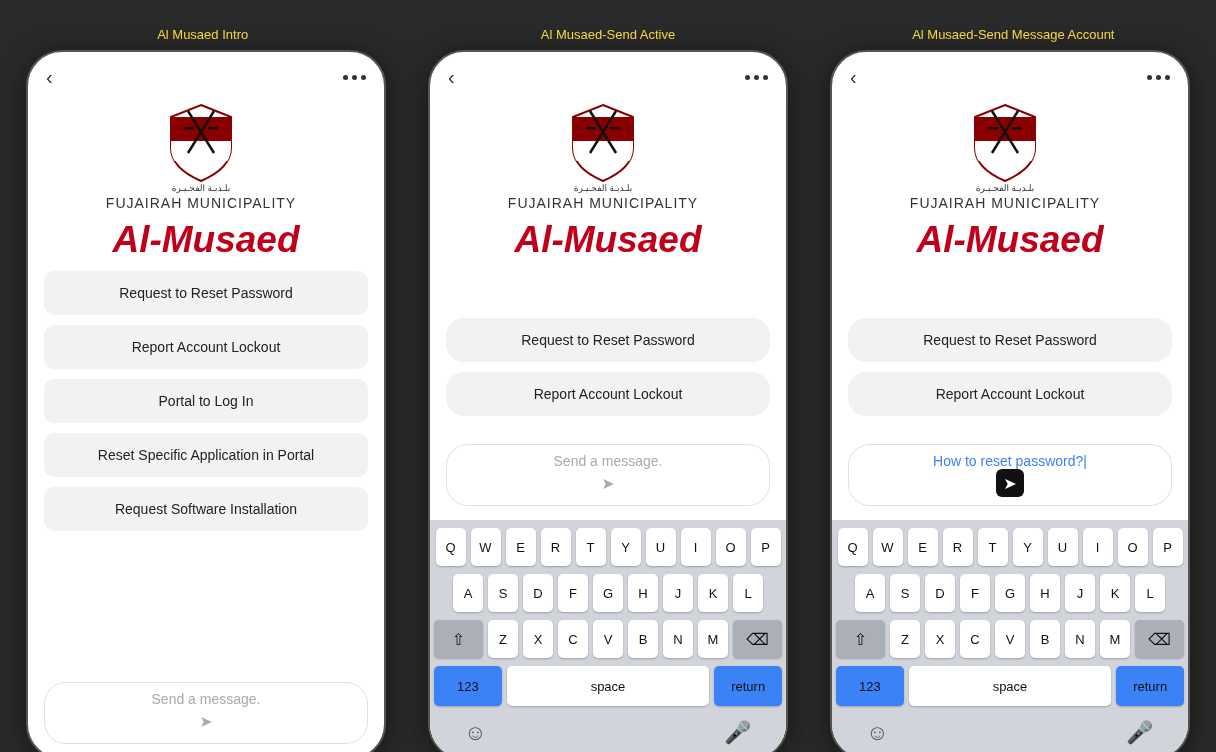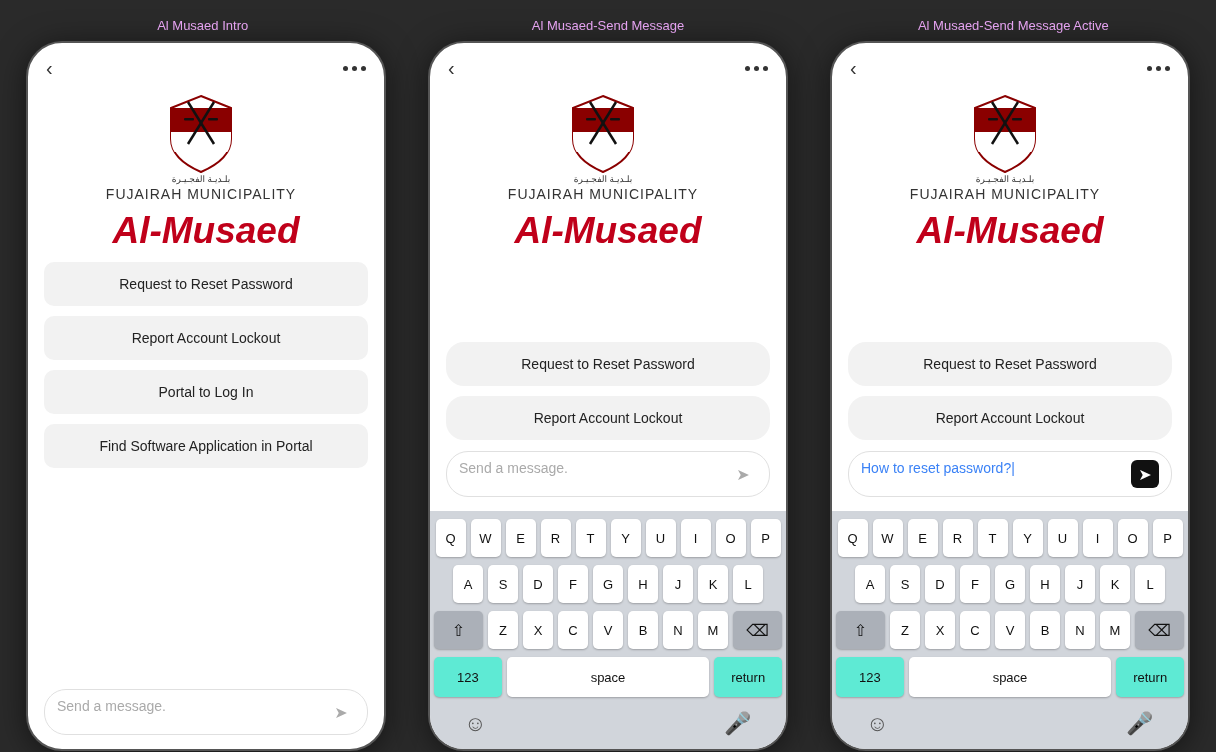--- a/index.html
+++ b/index.html
@@ -10,22 +10,22 @@
       width: 1216px;
       height: 752px;
       display: flex;
       flex-direction: column;
       overflow: hidden;
     }
 
     .top-labels {
       display: flex;
       flex-direction: row;
-      padding: 18px 0 8px 0;
-      color: #f0abfc;
+      padding: 27px 0 8px 0;
+      color: #fde047;
       font-size: 13px;
     }
 
     .top-label {
       flex: 1;
       text-align: center;
     }
 
     .screens-row {
       display: flex;
@@ -134,25 +134,25 @@
       font-size: 14px;
       color: #222;
       text-align: center;
       cursor: pointer;
       width: 100%;
     }
 
     
     .message-bar {
       display: flex;
-      flex-direction: row;
-      align-items: flex-start;
+      flex-direction: column;
+      align-items: center;
       border: 1px solid #e0e0e0;
       border-radius: 22px;
-      margin: 3px 16px 14px 16px;
+      margin: 20px 16px 14px 16px;
       padding: 8px 12px;
       background: #fff;
       flex-shrink: 0;
     }
 
     .message-input-text {
       flex: 1;
       font-size: 14px;
       color: #aaa;
       border: none;
@@ -227,21 +227,21 @@
       align-items: center;
       justify-content: center;
       font-size: 13px;
       color: #111;
       cursor: pointer;
       box-shadow: 0 1px 2px rgba(0,0,0,0.25);
       flex: 1.5;
     }
 
     .key-bottom {
-      background: #5eead4;
+      background: #3b82f6;
       border-radius: 5px;
       height: 40px;
       display: flex;
       align-items: center;
       justify-content: center;
       font-size: 13px;
       color: #111;
       cursor: pointer;
       box-shadow: 0 1px 2px rgba(0,0,0,0.25);
     }
@@ -310,22 +310,22 @@
 
     .delete-key {
       font-size: 16px;
     }
   </style>
 </head>
 <body>
 
 <div class="top-labels">
   <div class="top-label">Al Musaed Intro</div>
-  <div class="top-label">Al Musaed-Send Message</div>
-  <div class="top-label">Al Musaed-Send Message Active</div>
+  <div class="top-label">Al Musaed-Send Active</div>
+  <div class="top-label">Al Musaed-Send Message Account</div>
 </div>
 
 <div class="screens-row">
 
   <div class="phone-frame">
     <div class="phone-topbar">
       <span class="back-arrow">‹</span>
       <div class="dots-menu">
         <div class="dot"></div>
           <div class="dot"></div>
@@ -353,21 +353,22 @@
       <div class="arabic-text">بلـديـة الفجـيـرة</div>
       <div class="municipality-text">FUJAIRAH MUNICIPALITY</div>
     </div>
 
     <div class="al-musaed-title">Al-Musaed</div>
 
     <div class="menu-buttons">
       <button class="menu-btn">Request to Reset Password</button>
       <button class="menu-btn">Report Account Lockout</button>
       <button class="menu-btn">Portal to Log In</button>
-      <button class="menu-btn">Find Software Application in Portal</button>
+      <button class="menu-btn">Reset Specific Application in Portal</button>
+      <button class="menu-btn">Request Software Installation</button>
     </div>
 
     <div class="message-bar">
       <span class="message-input-text">Send a message.</span>
       <button class="send-btn send-btn-inactive">➤</button>
     </div>
   </div>
 
   <div class="phone-frame">
     <div class="phone-topbar">

